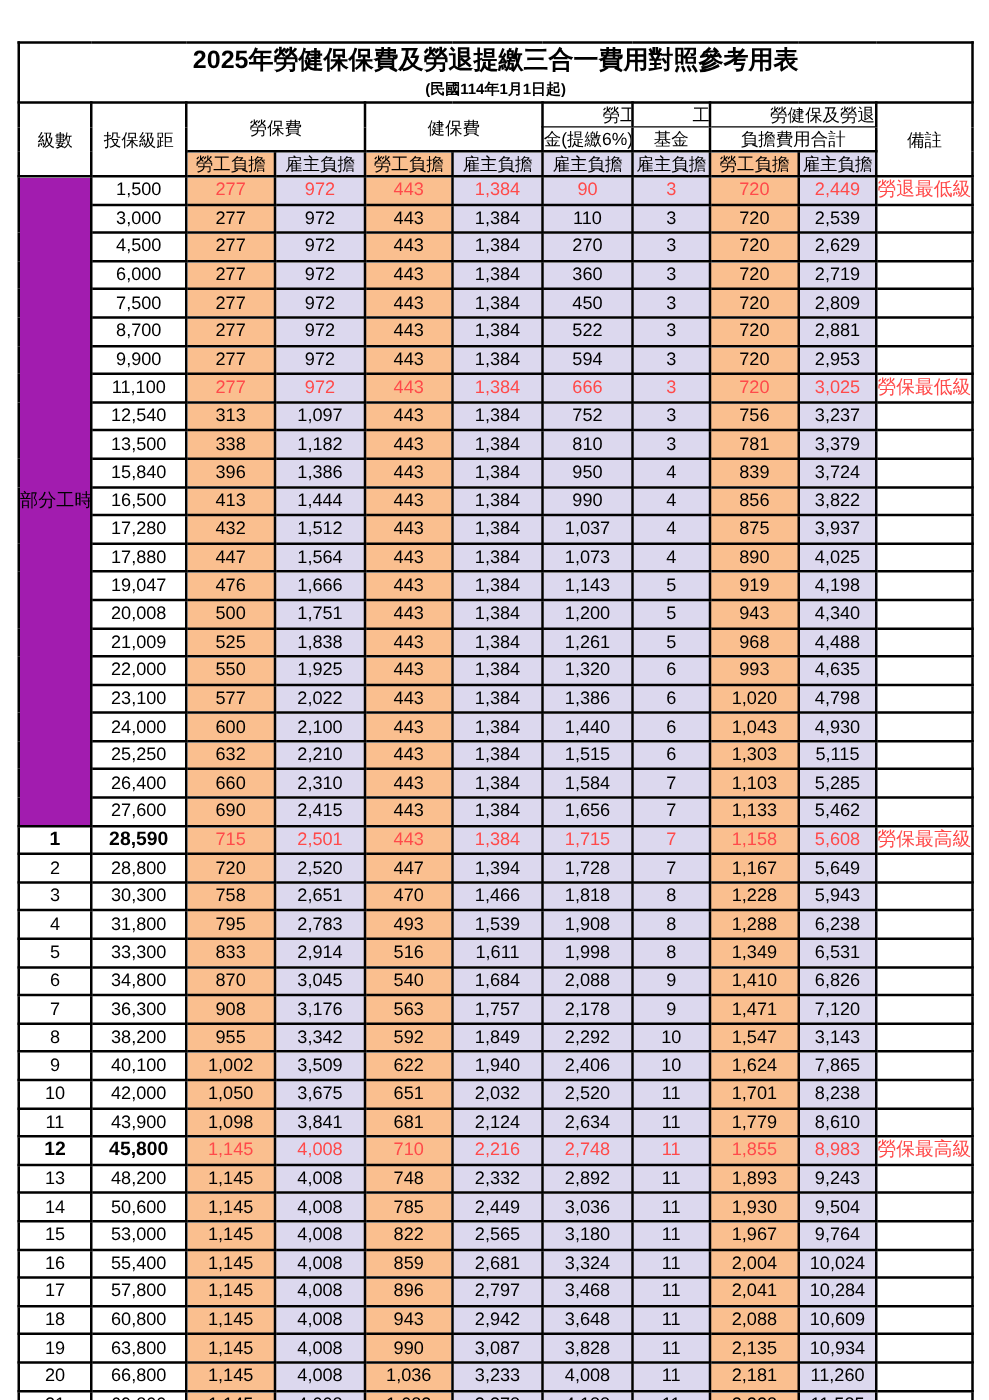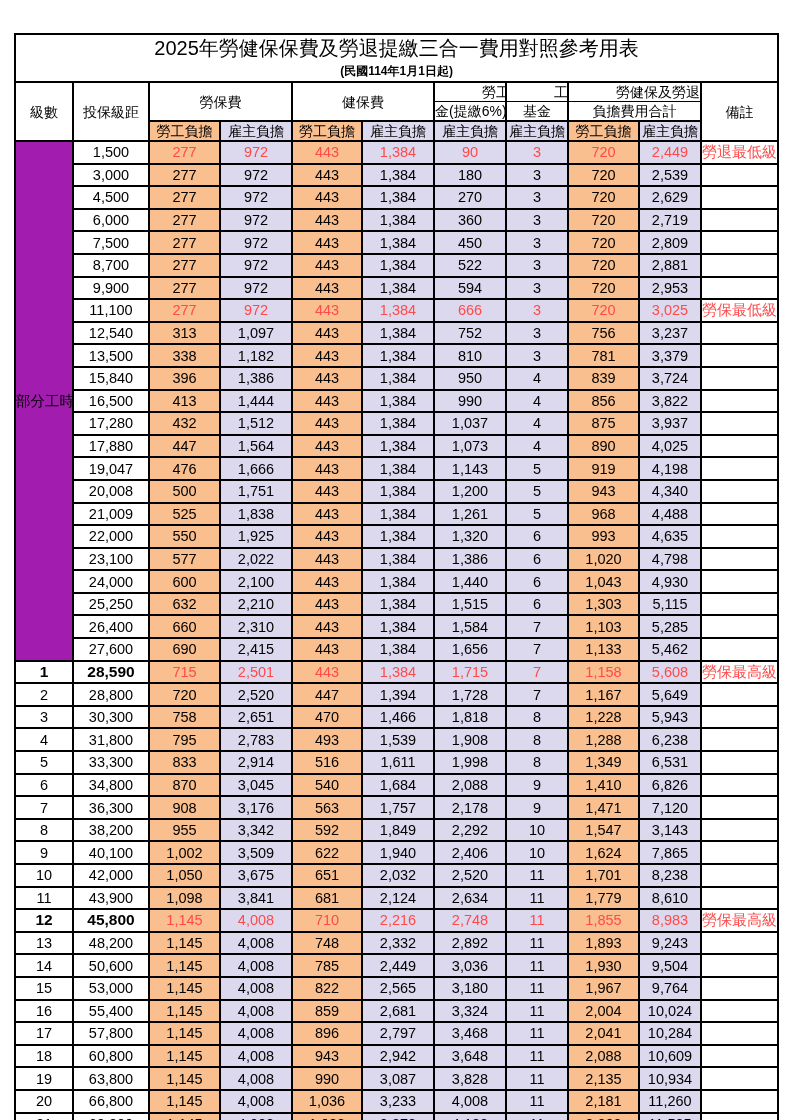--- a/index.html
+++ b/index.html
@@ -28,21 +28,21 @@
     padding: 0;
     text-align: center;
     vertical-align: middle;
     color: #000000;
     overflow: hidden;
     white-space: nowrap;
   }
   td.title-cell { padding: 3px 0 5px 0; }
   .title-line {
     font-size: 20px;
-    font-weight: normal;
+    font-weight: bold;
     line-height: 26px;
   }
   .subtitle-line {
     font-size: 12px;
     font-weight: bold;
     line-height: 20px;
   }
   tr.hdr td { font-size: 14px; height: 18px; line-height: 18px; }
   tr.hdr td.duo { border-bottom-width: 1px; padding-left: 47px; }
   tr.hdr2 td { border-top-width: 1px; }
@@ -130,21 +130,21 @@
           <td class="emp-bg num">720</td>
           <td class="er-bg num">2,449</td>
           <td class="note-cell">勞退最低級距</td>
         </tr>
         <tr>
           <td class="salary-cell">3,000</td>
           <td class="emp-bg num">277</td>
           <td class="er-bg num">972</td>
           <td class="emp-bg num">443</td>
           <td class="er-bg num">1,384</td>
-          <td class="er-bg num">180</td>
+          <td class="er-bg num">110</td>
           <td class="er-bg num">3</td>
           <td class="emp-bg num">720</td>
           <td class="er-bg num">2,539</td>
           <td class="note-cell"></td>
         </tr>
         <tr>
           <td class="salary-cell">4,500</td>
           <td class="emp-bg num">277</td>
           <td class="er-bg num">972</td>
           <td class="emp-bg num">443</td>

